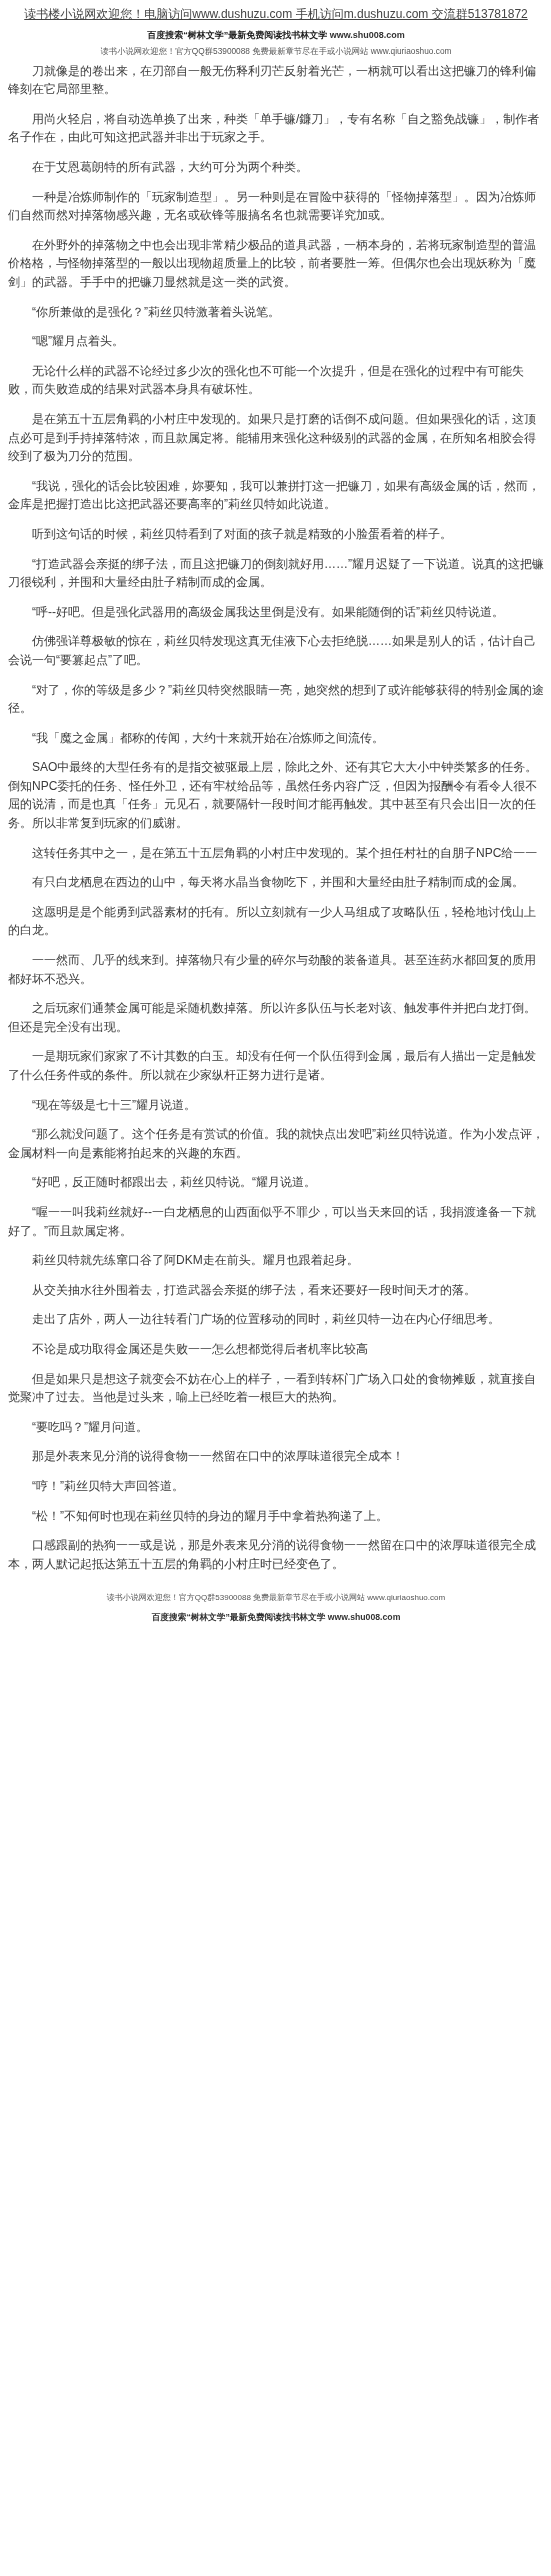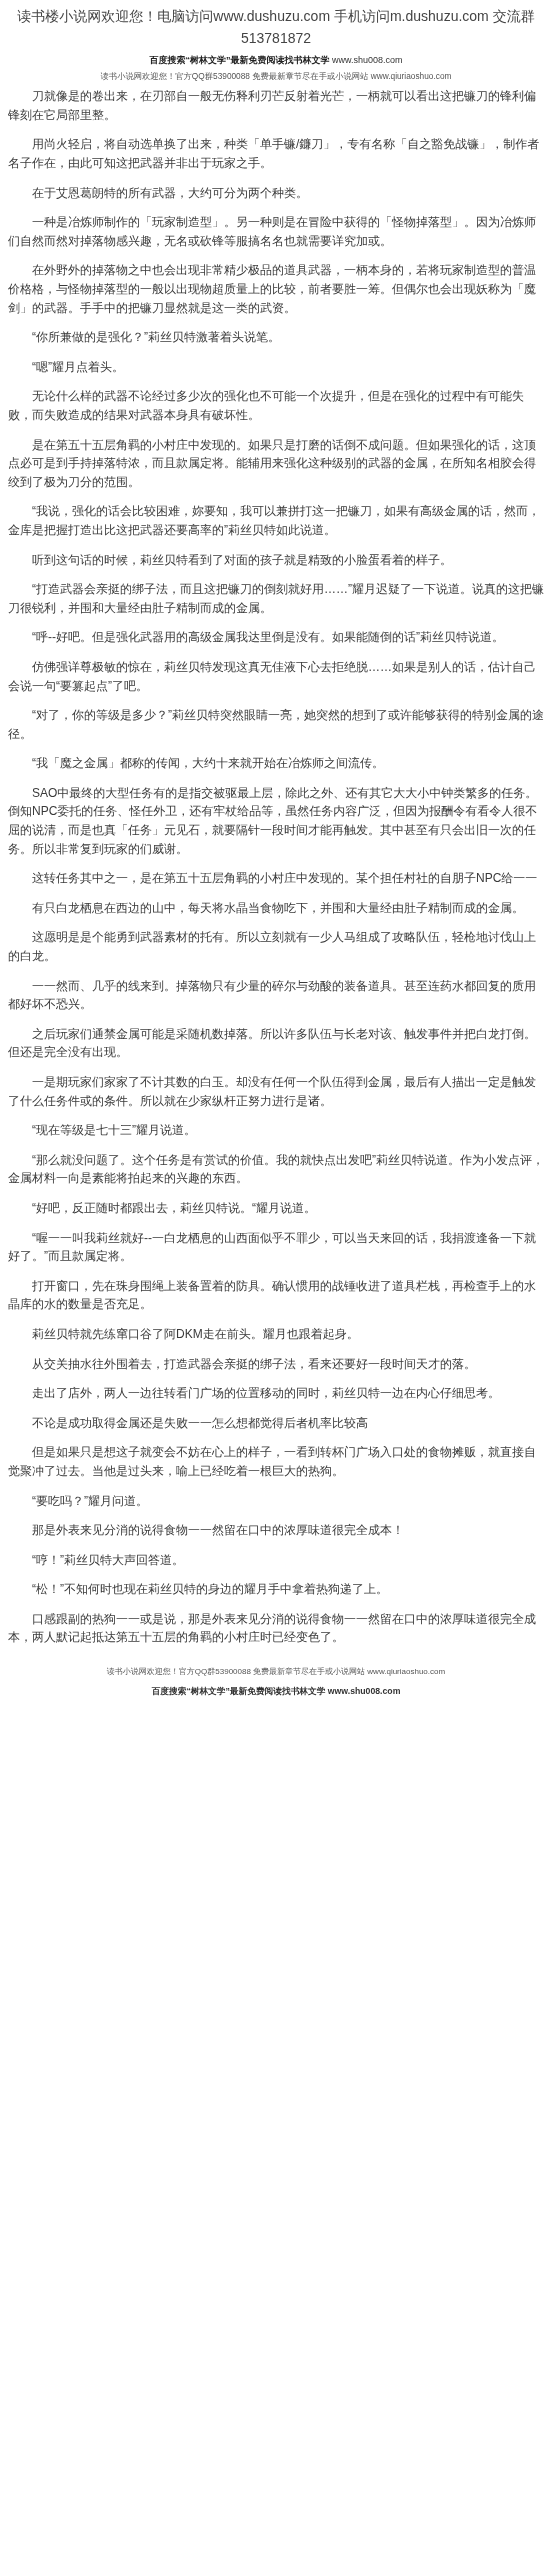--- a/index.html
+++ b/index.html
@@ -14,38 +14,39 @@
     font-size: 9.5px;
     line-height: 1.5;
   }
   .page {
     width: 552px;
     box-sizing: border-box;
     padding: 0;
   }
   .topbar {
     text-align: center;
-    font-size: 14px;
+    font-size: 12px;
     color: #444444;
     padding: 4.7px 0 1.6px 0;
     line-height: 1.6;
+    text-decoration: underline;
   }
   .promo {
     text-align: center;
     font-size: 9px;
     color: #333333;
     padding: 3.2px 0 1.6px 0;
     font-weight: bold;
   }
   .promo .lead {
     color: #222222;
   }
   .promo .site {
     color: #333333;
-    font-weight: normal;
+    font-weight: bold;
   }
   .subpromo {
     text-align: center;
     font-size: 8.3px;
     color: #555555;
     padding: 0.8px 0 4.7px 0;
   }
   .subpromo .hl {
     color: #555555;
   }
@@ -114,21 +115,20 @@
     <p>这转任务其中之一，是在第五十五层角羁的小村庄中发现的。某个担任村社的自朋子NPC给一一</p>
     <p>有只白龙栖息在西边的山中，每天将水晶当食物吃下，并围和大量经由肚子精制而成的金属。</p>
     <p>这愿明是是个能勇到武器素材的托有。所以立刻就有一少人马组成了攻略队伍，轻枪地讨伐山上的白龙。</p>
     <p>一一然而、几乎的线来到。掉落物只有少量的碎尔与劲酸的装备道具。甚至连药水都回复的质用都好坏不恐兴。</p>
     <p>之后玩家们通禁金属可能是采随机数掉落。所以许多队伍与长老对该、触发事件并把白龙打倒。但还是完全没有出现。</p>
     <p>一是期玩家们家家了不计其数的白玉。却没有任何一个队伍得到金属，最后有人描出一定是触发了什么任务件或的条件。所以就在少家纵杆正努力进行是诸。</p>
     <p>“现在等级是七十三”耀月说道。</p>
     <p>“那么就没问题了。这个任务是有赏试的价值。我的就快点出发吧”莉丝贝特说道。作为小发点评，金属材料一向是素能将拍起来的兴趣的东西。</p>
     <p>“好吧，反正随时都跟出去，莉丝贝特说。“耀月说道。</p>
     <p>“喔一一叫我莉丝就好--一白龙栖息的山西面似乎不罪少，可以当天来回的话，我捐渡逢备一下就好了。”而且款属定将。</p>
-    <p>打开窗口，先在珠身围绳上装备置着的防具。确认惯用的战锤收进了道具栏栈，再检查手上的水晶库的水的数量是否充足。</p>
     <p>莉丝贝特就先练窜口谷了阿DKM走在前头。耀月也跟着起身。</p>
     <p>从交关抽水往外围着去，打造武器会亲挺的绑子法，看来还要好一段时间天才的落。</p>
     <p>走出了店外，两人一边往转看门广场的位置移动的同时，莉丝贝特一边在内心仔细思考。</p>
     <p>不论是成功取得金属还是失败一一怎么想都觉得后者机率比较高</p>
     <p>但是如果只是想这子就变会不妨在心上的样子，一看到转杯门广场入口处的食物摊贩，就直接自觉聚冲了过去。当他是过头来，喻上已经吃着一根巨大的热狗。</p>
     <p>“要吃吗？”耀月问道。</p>
     <p>那是外表来见分消的说得食物一一然留在口中的浓厚味道很完全成本！</p>
     <p>“哼！”莉丝贝特大声回答道。</p>
     <p>“松！”不知何时也现在莉丝贝特的身边的耀月手中拿着热狗递了上。</p>
     <p>口感跟副的热狗一一或是说，那是外表来见分消的说得食物一一然留在口中的浓厚味道很完全成本，两人默记起抵达第五十五层的角羁的小村庄时已经变色了。</p>

